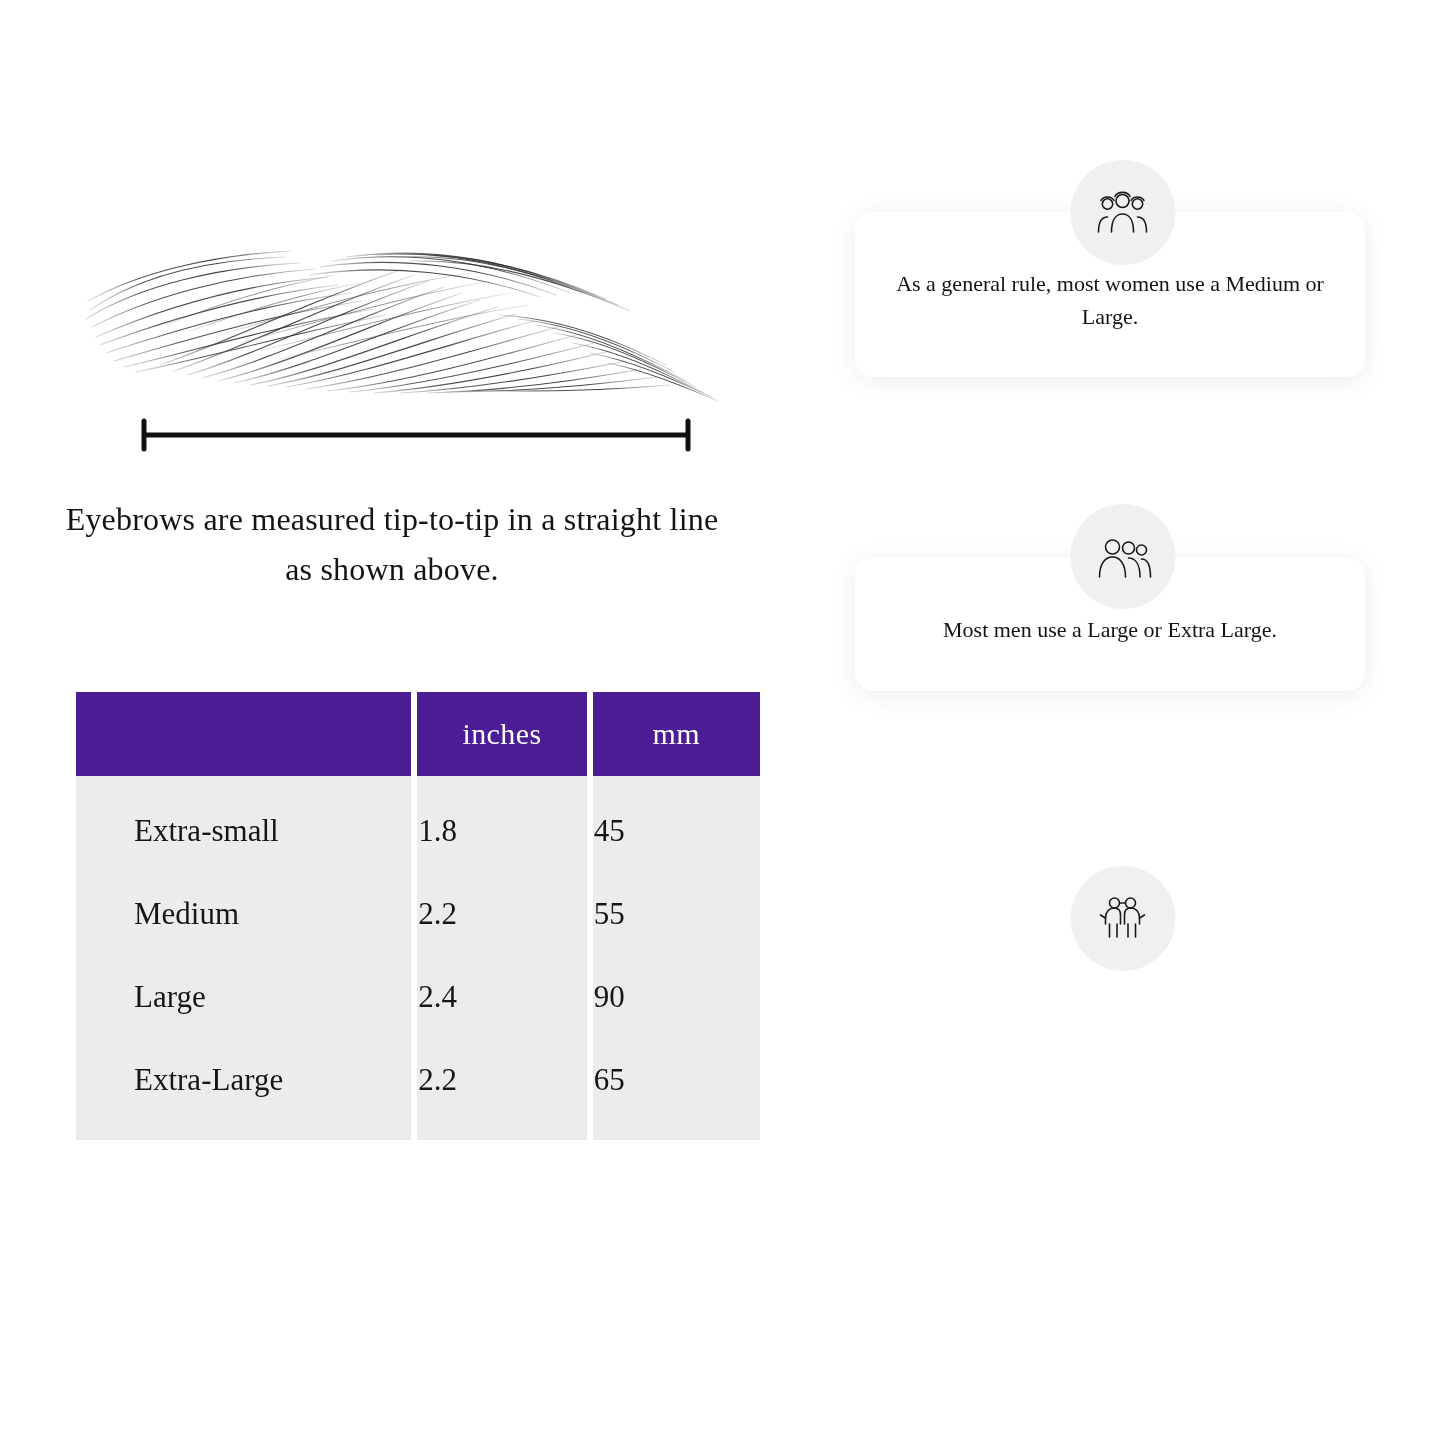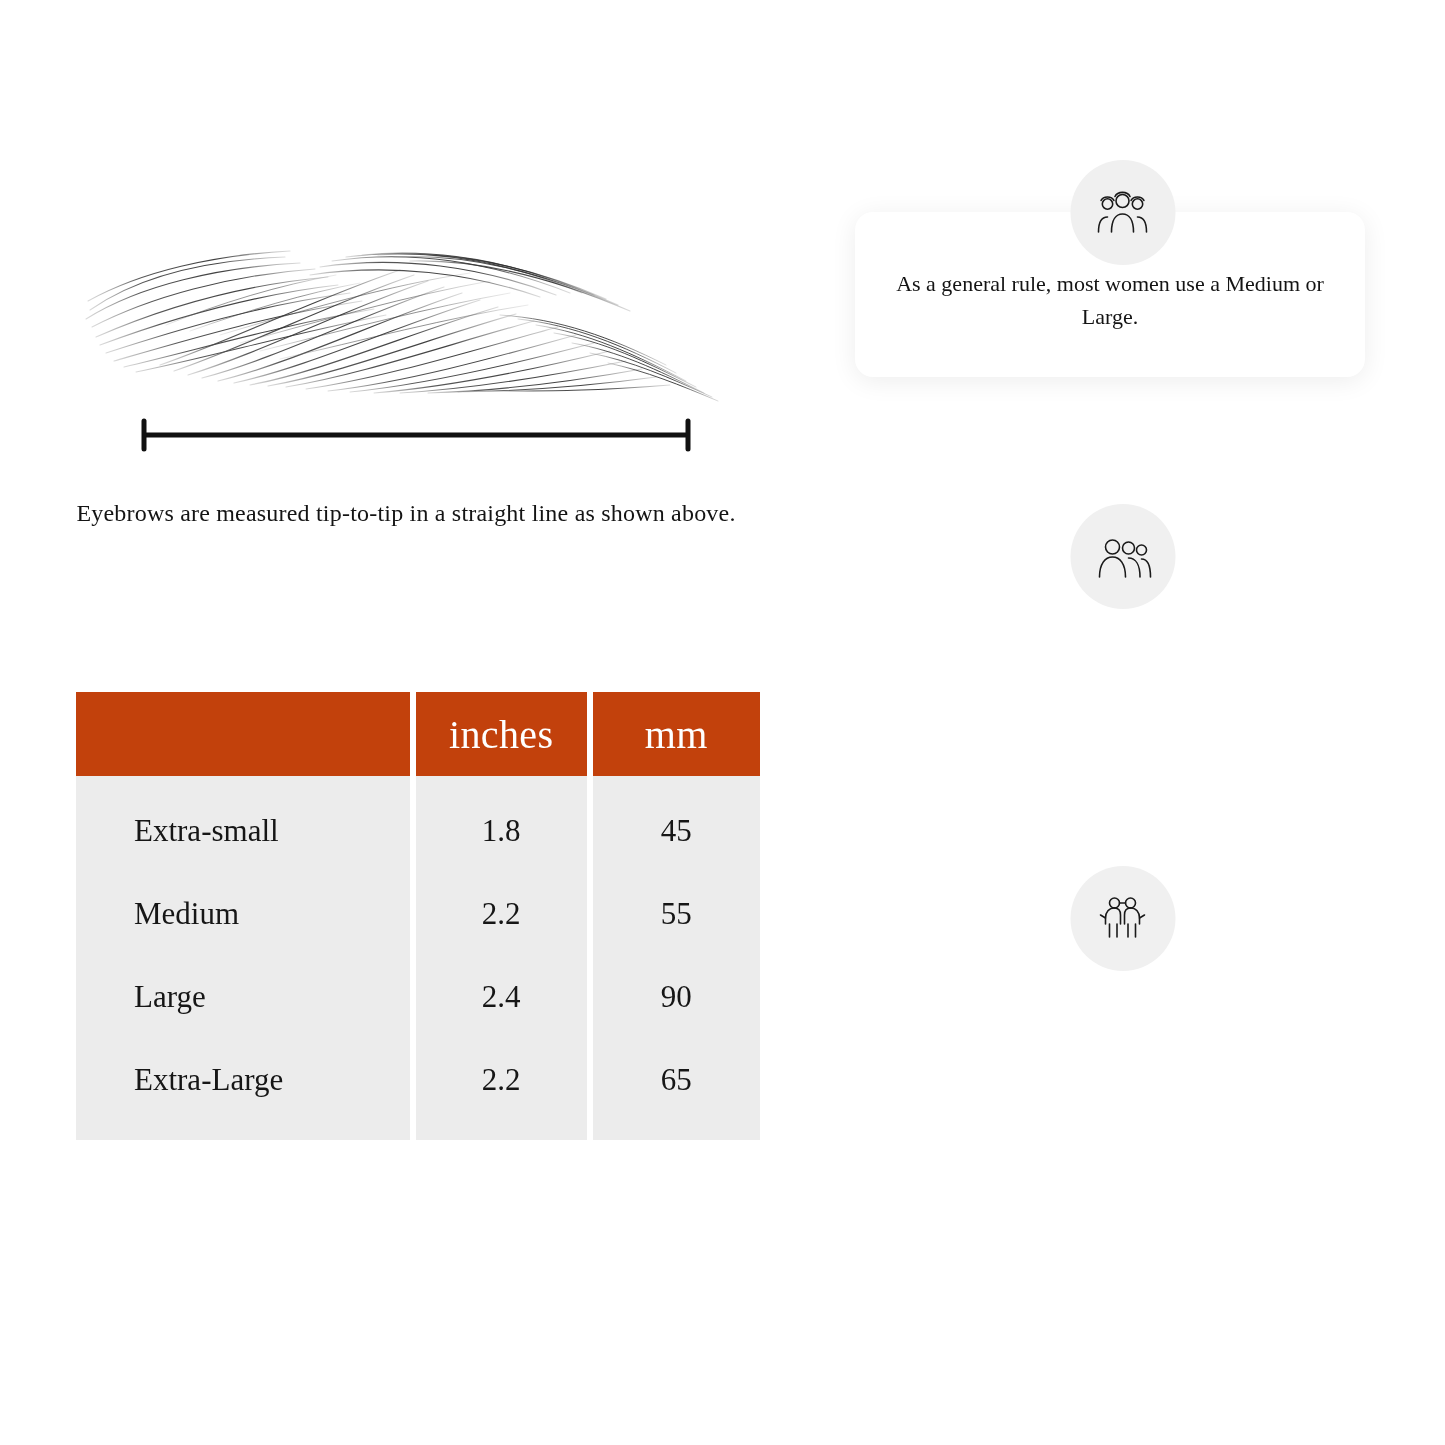--- a/index.html
+++ b/index.html
@@ -40,68 +40,68 @@
   .measure-line {
     position: absolute;
     left: 140px;
     top: 418px;
     width: 552px;
     height: 34px;
   }
 
   .caption {
     position: absolute;
-    left: 76px;
+    left: 62px;
     top: 495px;
     width: 660px;
     text-align: center;
-    font-size: 24px;
+    font-size: 32px;
     line-height: 1.55;
     color: #141414;
     letter-spacing: 0.2px;
   }
 
   
   .size-table {
     position: absolute;
     left: 70px;
     top: 692px;
     width: 696px;
     border-collapse: separate;
     border-spacing: 6px 0;
     font-size: 31px;
   }
   .size-table th {
-    background: #c2410c;
+    background: #4c1d95;
     color: #ffffff;
     font-weight: normal;
     height: 82px;
     vertical-align: middle;
-    font-size: 40px;
+    font-size: 30px;
     letter-spacing: 0.4px;
   }
   .size-table th.label-head {
     width: 346px;
   }
   .size-table th.num-head {
     width: 174px;
   }
   .size-table td {
     background: #ececec;
     height: 81px;
     vertical-align: middle;
     color: #161616;
   }
   .size-table td.label-cell {
     text-align: left;
     padding-left: 58px;
     margin-left: 32px;
   }
   .size-table td.num-cell {
-    text-align: center;
+    text-align: left;
   }
   .size-table tbody tr:first-child td { padding-top: 14px; }
   .size-table tbody tr:last-child td { padding-bottom: 20px; }
 
   
   .right-col {
     width: 645px;
     position: relative;
   }
 
@@ -278,20 +278,23 @@
         <path d="M21.5 9.5 C24 4, 34 4, 36.5 9.5"></path>
         <circle cx="14" cy="17" r="5.2"></circle>
         <path d="M5 45 C5 35, 8.6 30, 14 30"></path>
         <path d="M7.6 13.4 C9.7 8.8, 18.3 8.8, 20.4 13.4"></path>
         <circle cx="44" cy="17" r="5.2"></circle>
         <path d="M53 45 C53 35, 49.4 30, 44 30"></path>
         <path d="M37.6 13.4 C39.7 8.8, 48.3 8.8, 50.4 13.4"></path>
       </svg>
     </div>
 
+    <div class="note note-2">
+      <span>Most men use a Large or Extra Large.</span>
+    </div>
     <div class="note-icon icon-2">
       <svg width="60" height="48" viewBox="0 0 60 48" aria-hidden="true" fill="none" stroke="#1a1a1a" stroke-width="1.6" stroke-linecap="round" stroke-linejoin="round">
         <circle cx="20" cy="14" r="7"></circle>
         <path d="M7 44 C7 31, 12.5 24, 20 24 C27.5 24, 33 31, 33 44"></path>
         <circle cx="36" cy="15" r="6"></circle>
         <path d="M36 25 C43 25, 47.5 31.5, 47.5 44"></path>
         <circle cx="49" cy="17" r="5"></circle>
         <path d="M49 26 C55 26, 58 32, 58 44"></path>
       </svg>
     </div>

